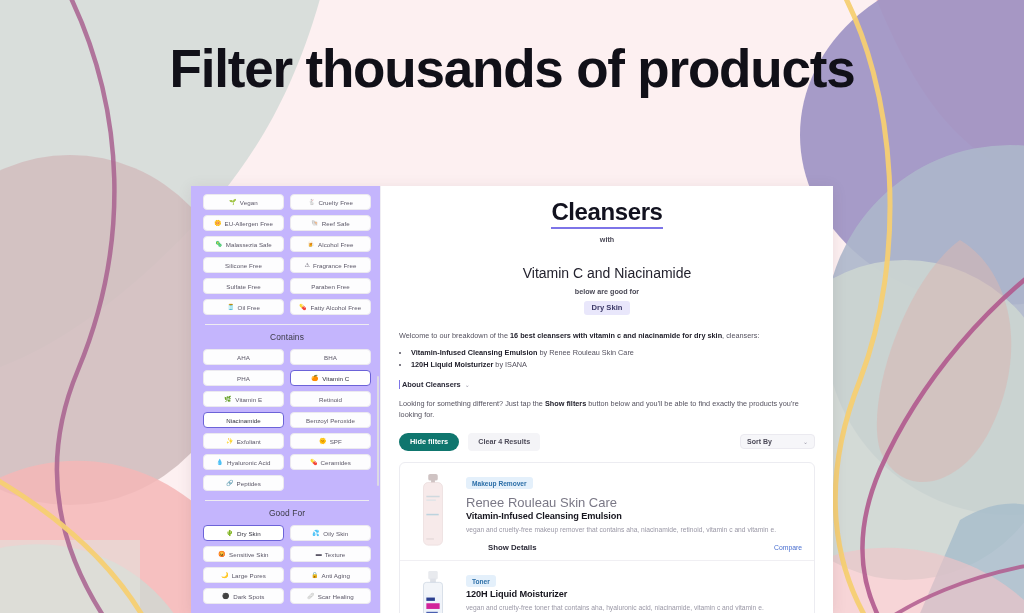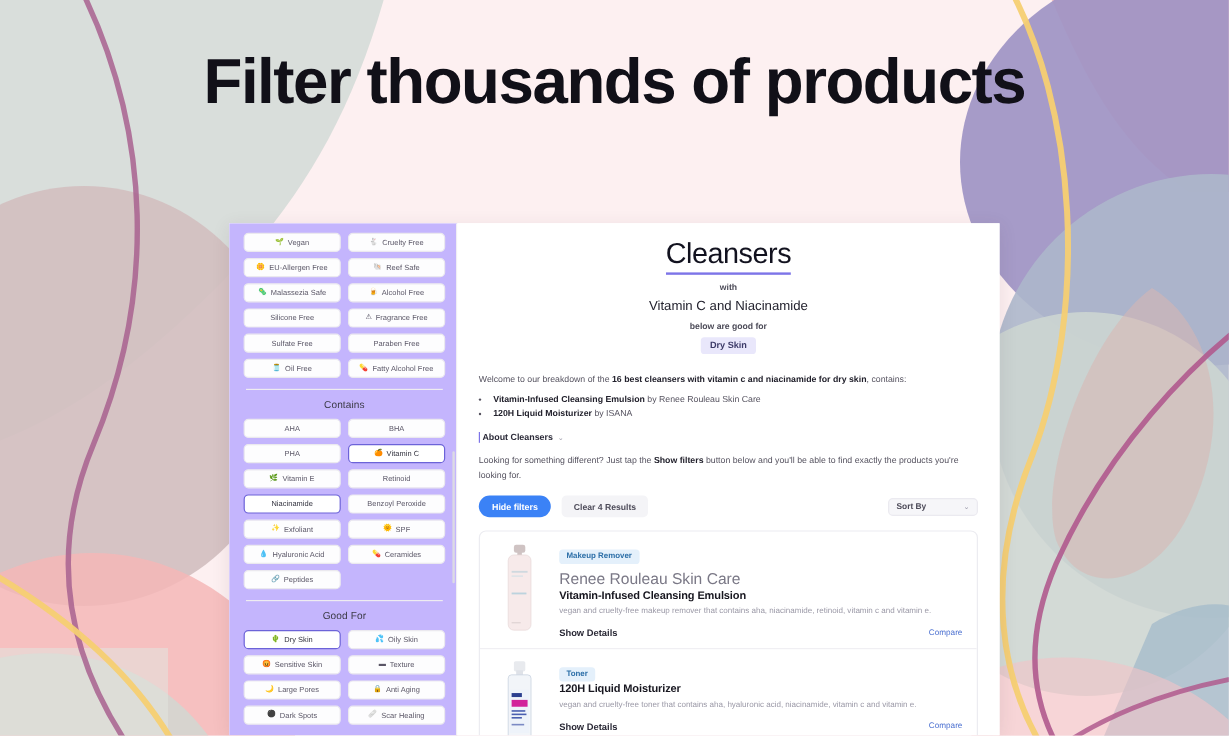--- a/index.html
+++ b/index.html
@@ -120,38 +120,38 @@
     flex: 1;
     background: #ffffff;
     padding: 12px 18px 0 18px;
     overflow: hidden;
     position: relative;
   }
 
   #title-block { text-align: center; }
   #page-title {
     font-size: 24px;
-    font-weight: normal;
+    font-weight: bold;
     color: #12121f;
     letter-spacing: -0.4px;
     display: inline-block;
     border-bottom: 2.5px solid #7d74e8;
     padding-bottom: 1px;
     line-height: 1.15;
   }
   .sub-small {
     font-size: 7.2px;
     color: #4a4956;
     margin-top: 6px;
     font-weight: bold;
   }
   .sub-mid {
-    font-size: 11px;
+    font-size: 14px;
     color: #23222e;
-    margin-top: 5px;
+    margin-top: 21px;
   }
   #dry-skin-pill {
     display: inline-block;
     margin-top: 5px;
     background: #e9e7fb;
     color: #3c3a68;
     font-size: 7.6px;
     font-weight: bold;
     padding: 2.5px 8px;
     border-radius: 3px;
@@ -194,21 +194,21 @@
   }
   #looking b { color: #22212c; }
 
   #controls-row {
     margin-top: 12px;
     display: flex;
     align-items: center;
     gap: 9px;
   }
   #hide-filters-btn {
-    background: #3b82f6;
+    background: #0f766e;
     color: #ffffff;
     font-size: 7.4px;
     font-weight: bold;
     padding: 4.5px 11px;
     border-radius: 11px;
     border: none;
     font-family: "Liberation Sans", sans-serif;
     text-align: center;
   }
   #clear-results-btn {
@@ -286,20 +286,21 @@
     margin-top: 4px;
     font-size: 6.7px;
     line-height: 1.5;
     color: #9a98a6;
   }
   .card-actions {
     margin-top: 8px;
     display: flex;
     align-items: center;
     justify-content: space-between;
+    margin-left: 22px;
   }
   .show-details {
     font-size: 7.8px;
     font-weight: bold;
     color: #2a2936;
   }
   .compare-link {
     font-size: 6.8px;
     color: #4a6fd0;
   }
@@ -491,21 +492,21 @@
 
     <div id="title-block">
       <div id="page-title">Cleansers</div>
       <div class="sub-small">with</div>
       <div class="sub-mid">Vitamin C and Niacinamide</div>
       <div class="sub-small">below are good for</div>
       <div id="dry-skin-pill">Dry Skin</div>
     </div>
 
     <p id="intro">
-      <span>Welcome to our breakdown of the </span><b>16 best cleansers with vitamin c and niacinamide for dry skin</b><span>, contains:</span>
+      <span>Welcome to our breakdown of the </span><b>16 best cleansers with vitamin c and niacinamide for dry skin</b><span>, cleansers:</span>
     </p>
 
     <ul id="bullets">
         <li><b>Vitamin-Infused Cleansing Emulsion</b><span> by Renee Rouleau Skin Care</span></li>
         <li><b>120H Liquid Moisturizer</b><span> by ISANA</span></li>
       </ul>
 
     <div id="about-row">
       <span>About Cleansers</span>
       <span class="chev">⌄</span>

